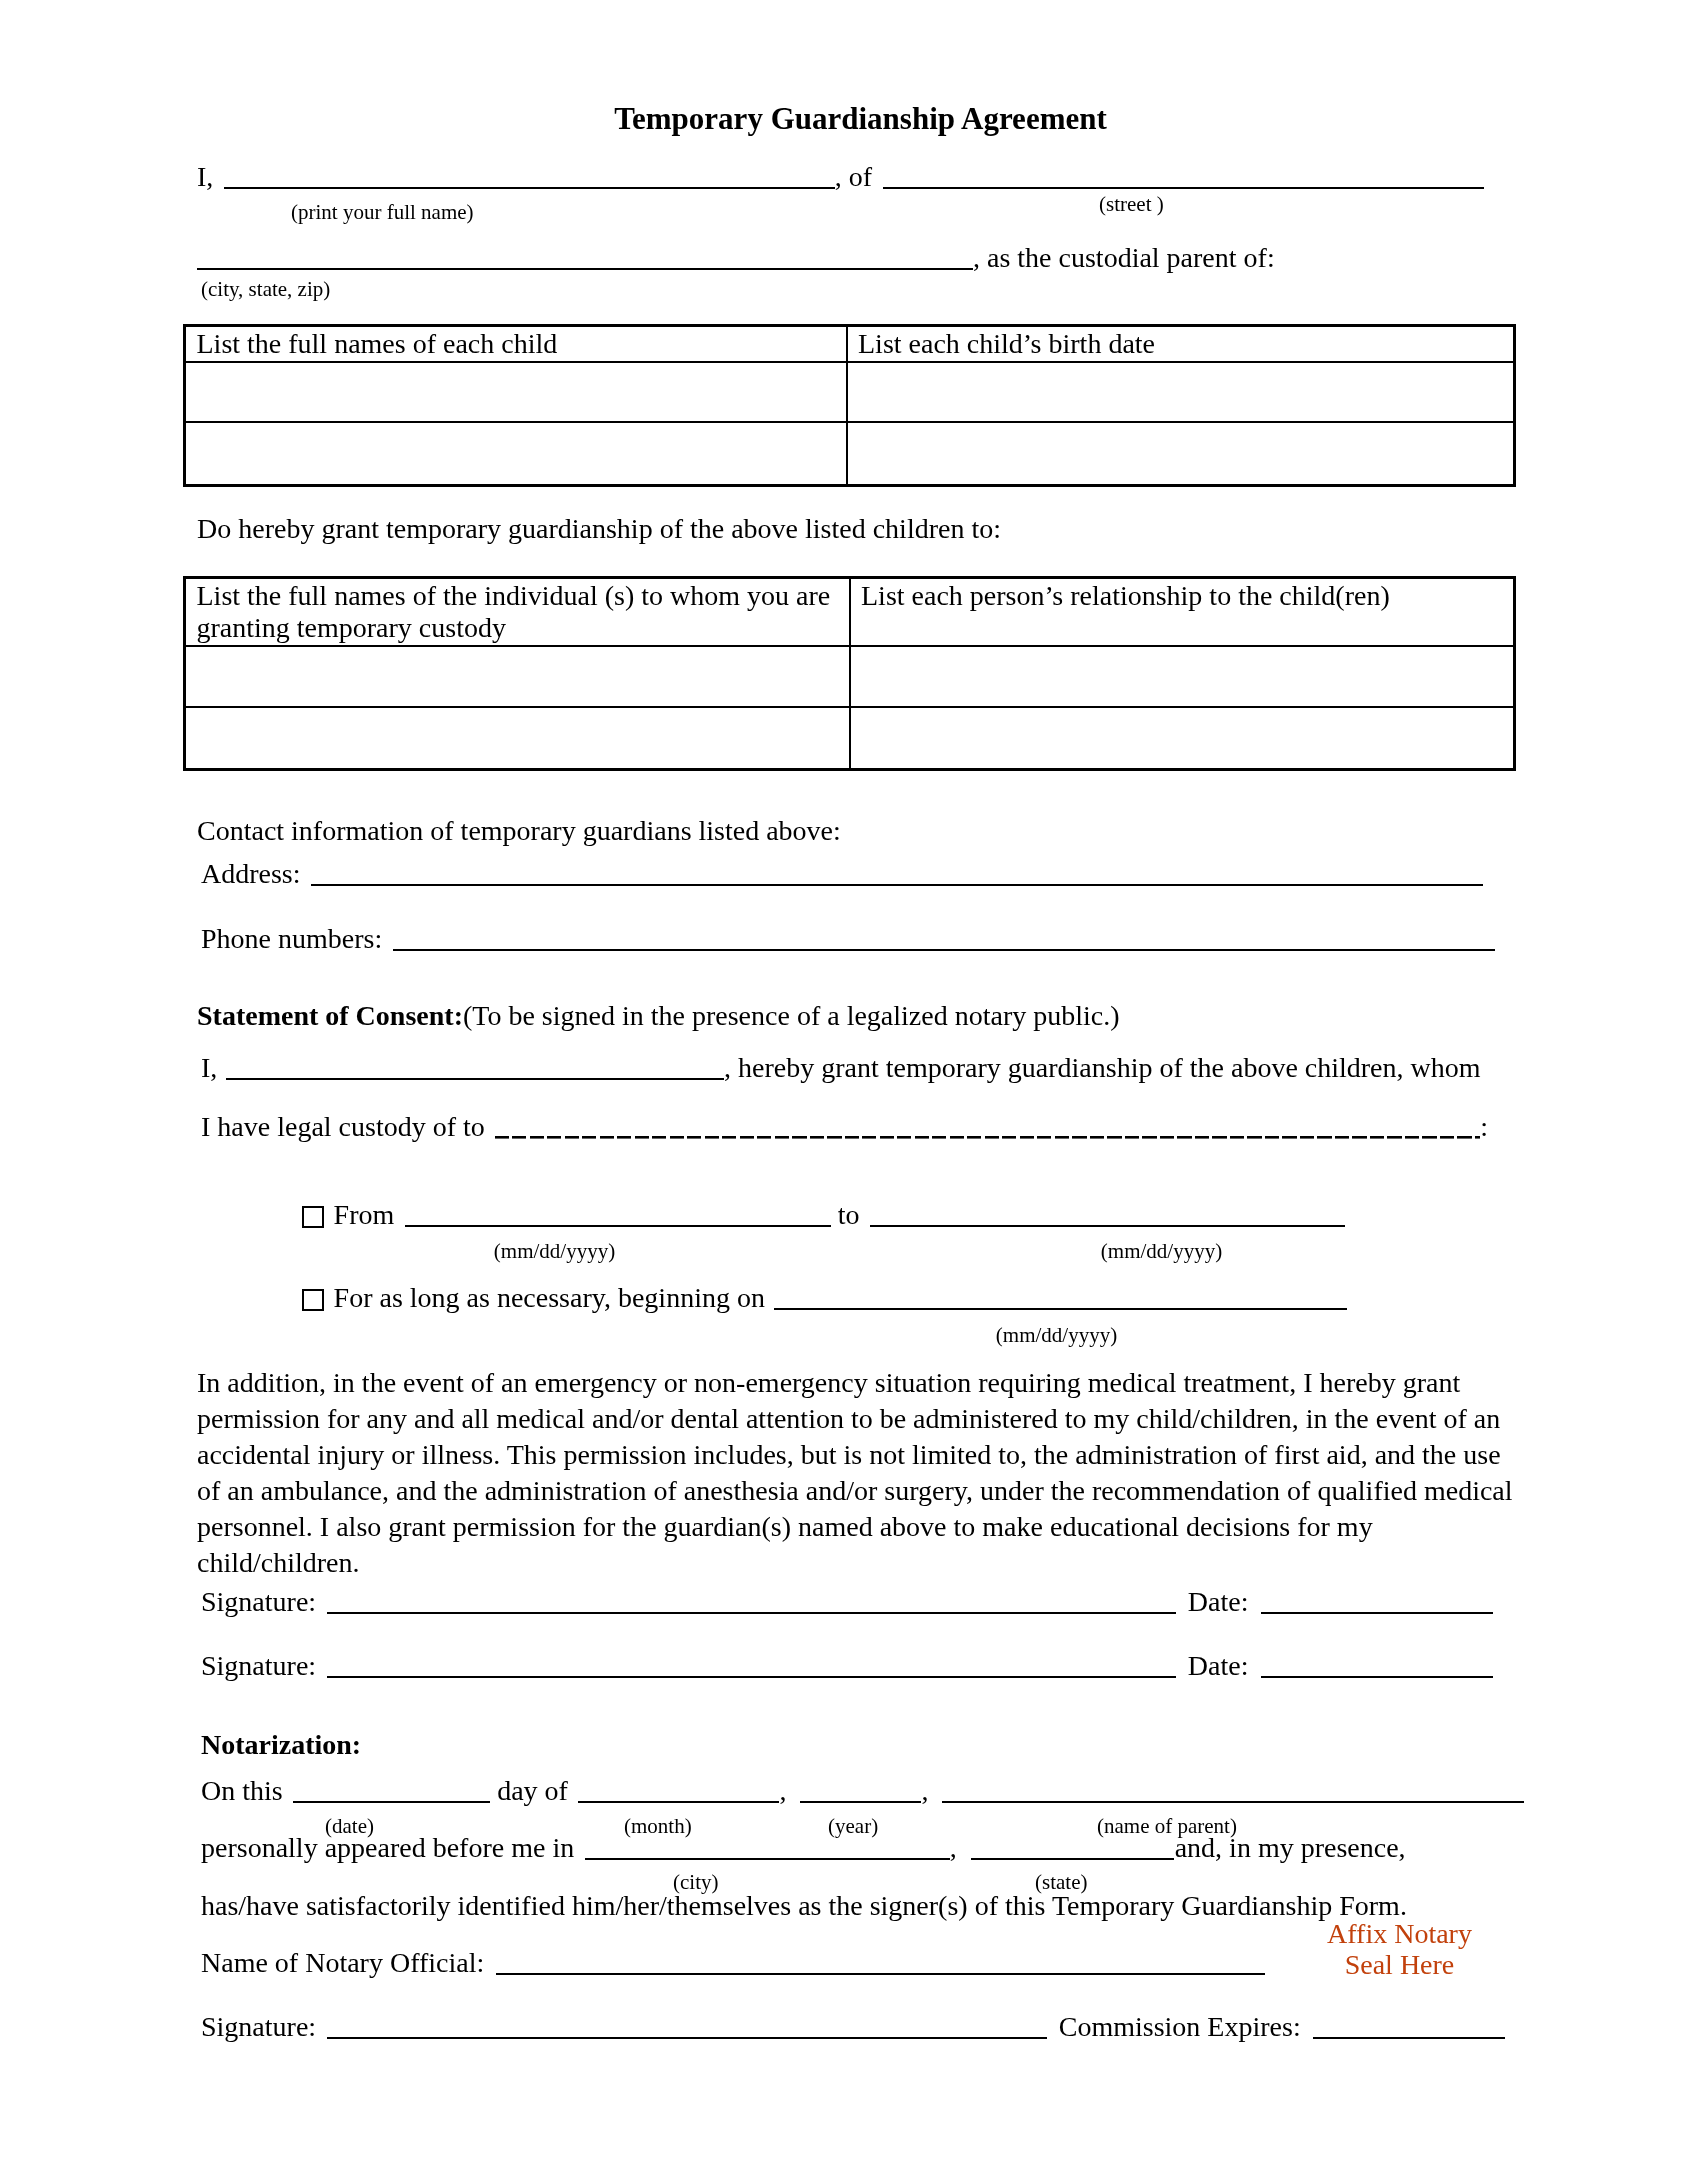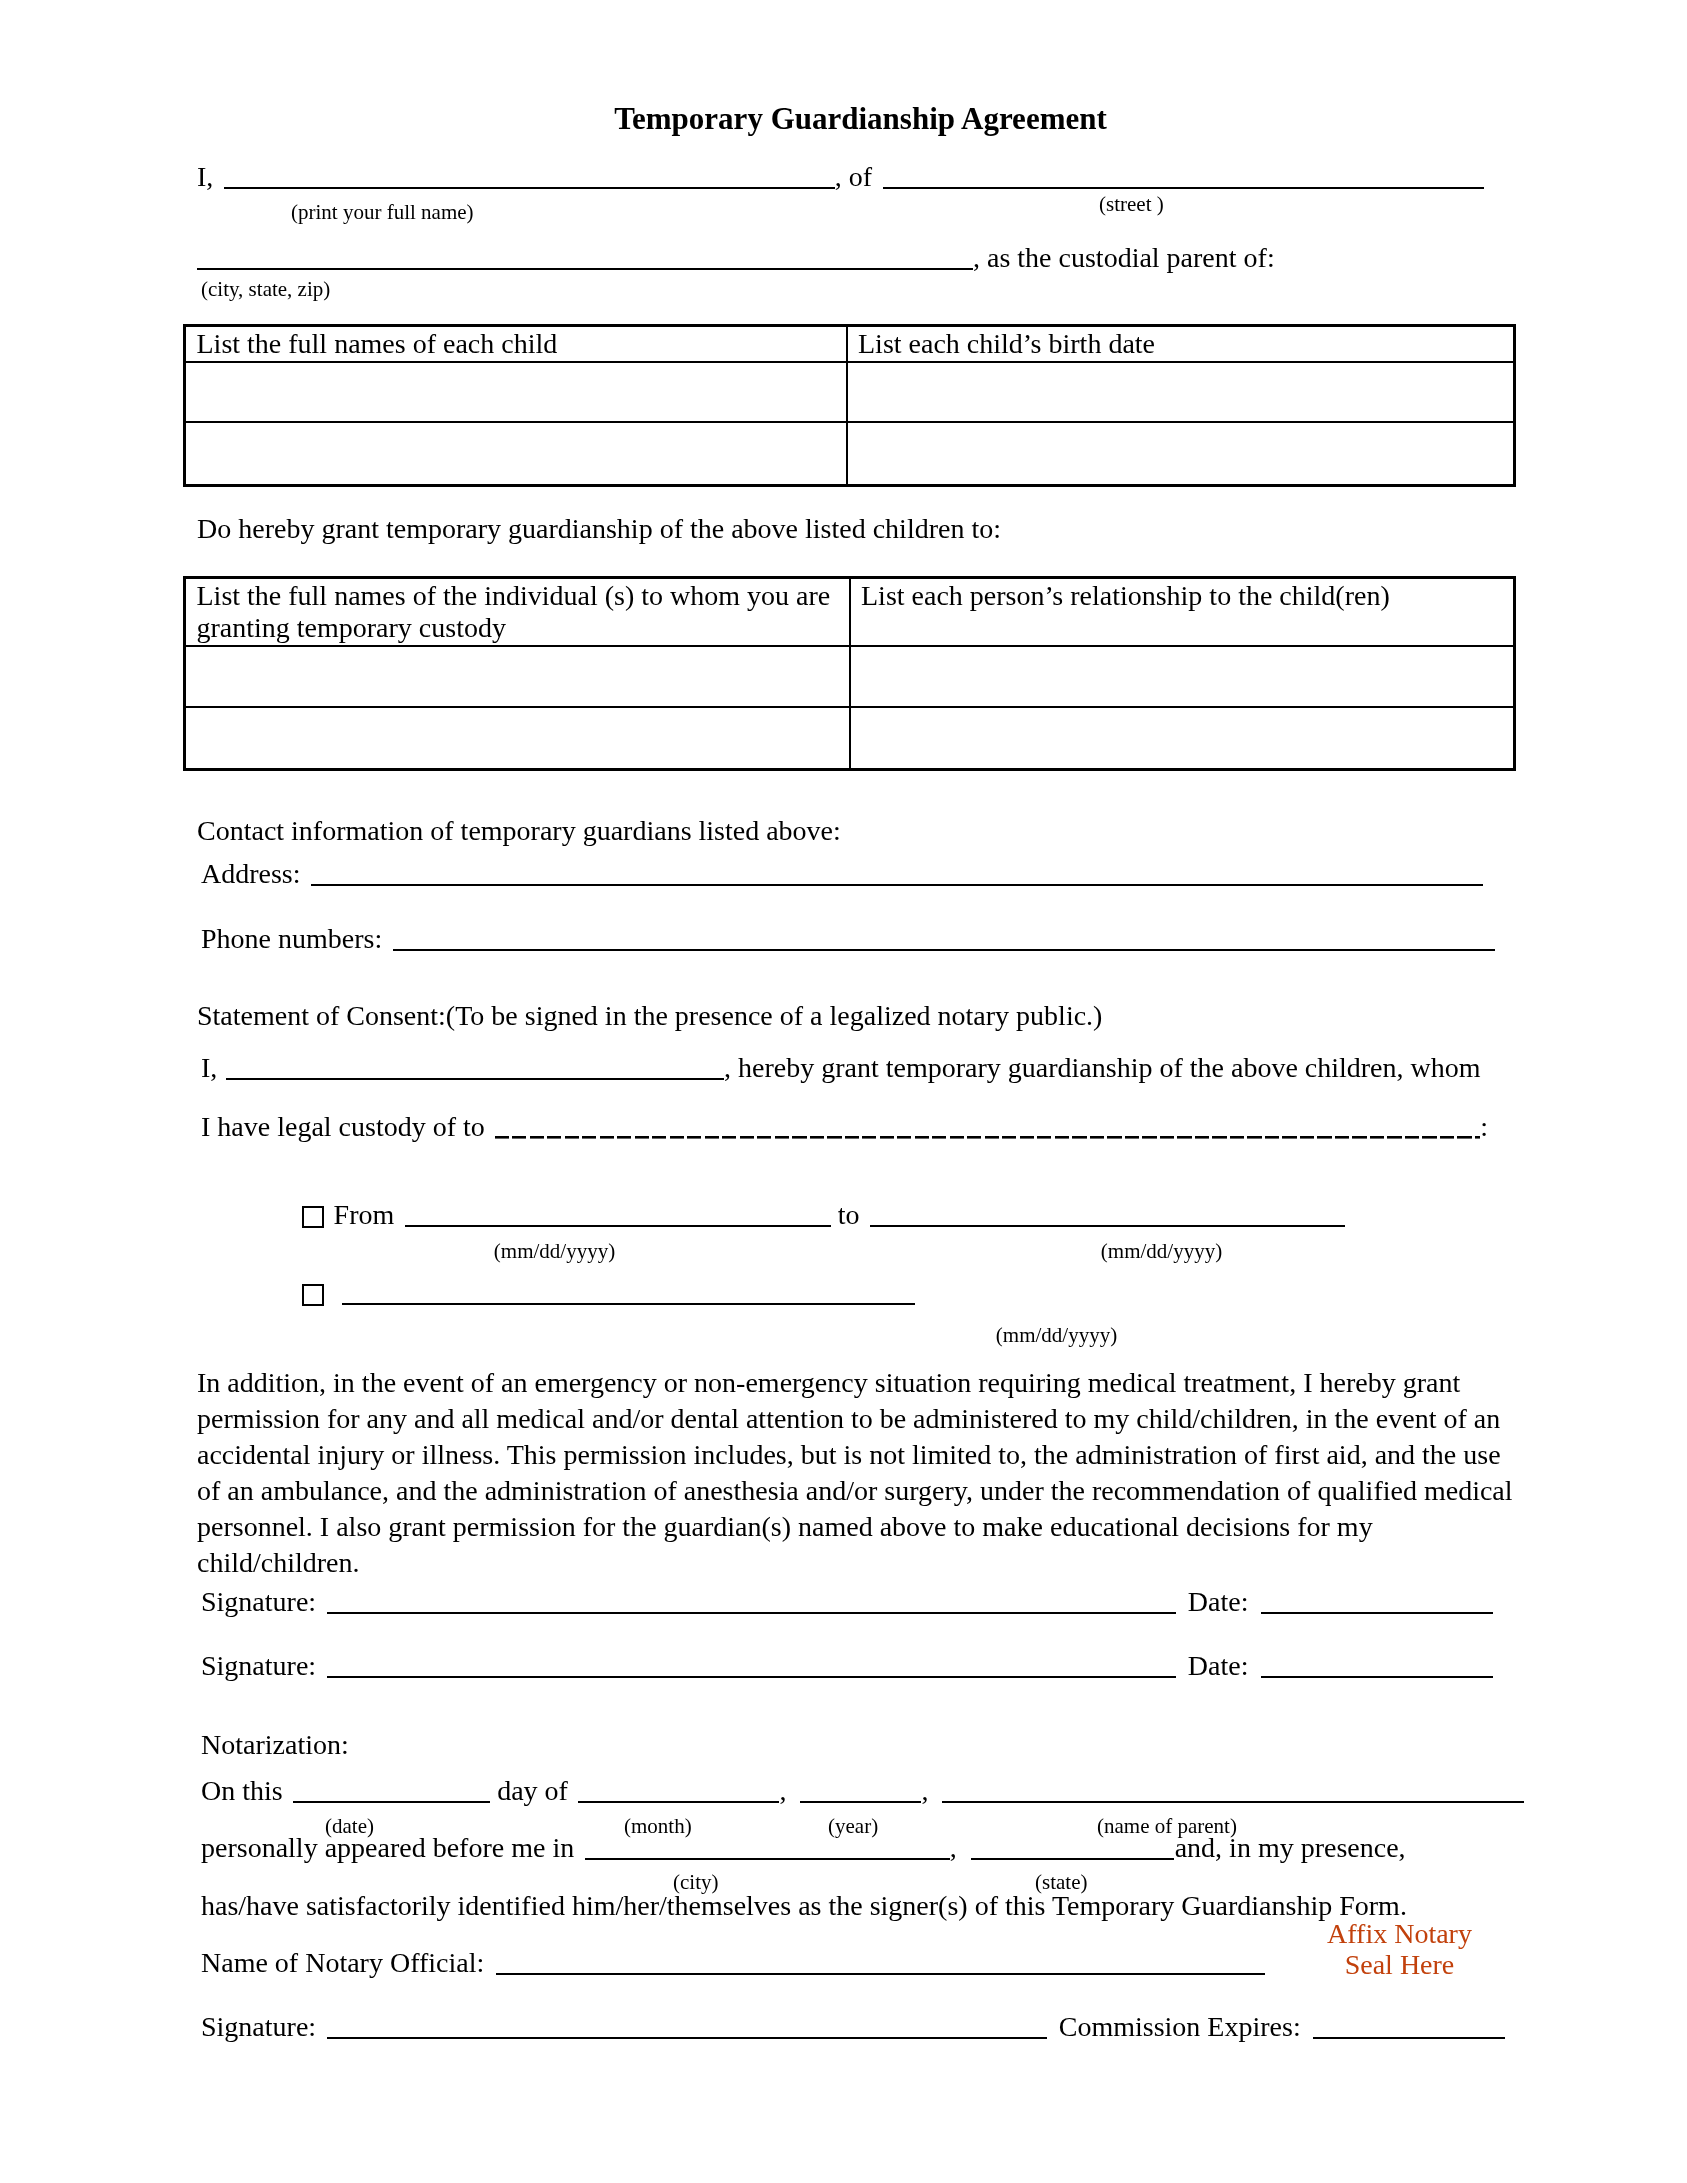--- a/index.html
+++ b/index.html
@@ -52,21 +52,21 @@
     margin-right: 9.6px;
     flex: none;
   }
   .small-label {
     position: absolute;
     font-size: 21px;
     line-height: 23px;
     white-space: nowrap;
   }
   .ctr { text-align: center; }
-  .bold { font-weight: normal; text-align: right; }
+  .bold { font-weight: bold; text-align: right; }
   table.grid {
     position: absolute;
     border-collapse: collapse;
     table-layout: fixed;
     border: 3.5px solid #000;
   }
   .grid td {
     border: 2.6px solid #000;
     padding: 0.9px 10.5px;
     vertical-align: top;
@@ -189,20 +189,21 @@
     <span>From</span>
     <span class="blank" style="width:426px;margin-left:10.5px"></span>
     <span style="margin-left:7px">to</span>
     <span class="blank" style="width:475px;margin-left:10.5px"></span>
   </div>
   <span class="small-label ctr" style="left:489px;top:1240px;width:131px">(mm/dd/yyyy)</span>
   <span class="small-label ctr" style="left:1096px;top:1240px;width:131px">(mm/dd/yyyy)</span>
 
   <div class="row" style="left:302px;top:1280px">
     <span class="cbx"></span>
+    <span>For as long as necessary, beginning on</span>
     <span class="blank" style="width:573px;margin-left:8.7px"></span>
   </div>
   <span class="small-label ctr" style="left:991px;top:1324px;width:131px">(mm/dd/yyyy)</span>
 
   <div class="para" style="left:197px;top:1365px;width:1321px">In addition, in the event of an emergency or non-emergency situation requiring medical treatment, I hereby grant permission for any and all medical and/or dental attention to be administered to my child/children, in the event of an accidental injury or illness. This permission includes, but is not limited to, the administration of first aid, and the use of an ambulance, and the administration of anesthesia and/or surgery, under the recommendation of qualified medical personnel. I also grant permission for the guardian(s) named above to make educational decisions for my child/children.</div>
 
   <div class="row" style="left:201px;top:1584px">
     <span>Signature:</span>
     <span class="blank" style="width:849px;margin-left:10.5px"></span>
     <span style="margin-left:12.2px">Date:</span>

